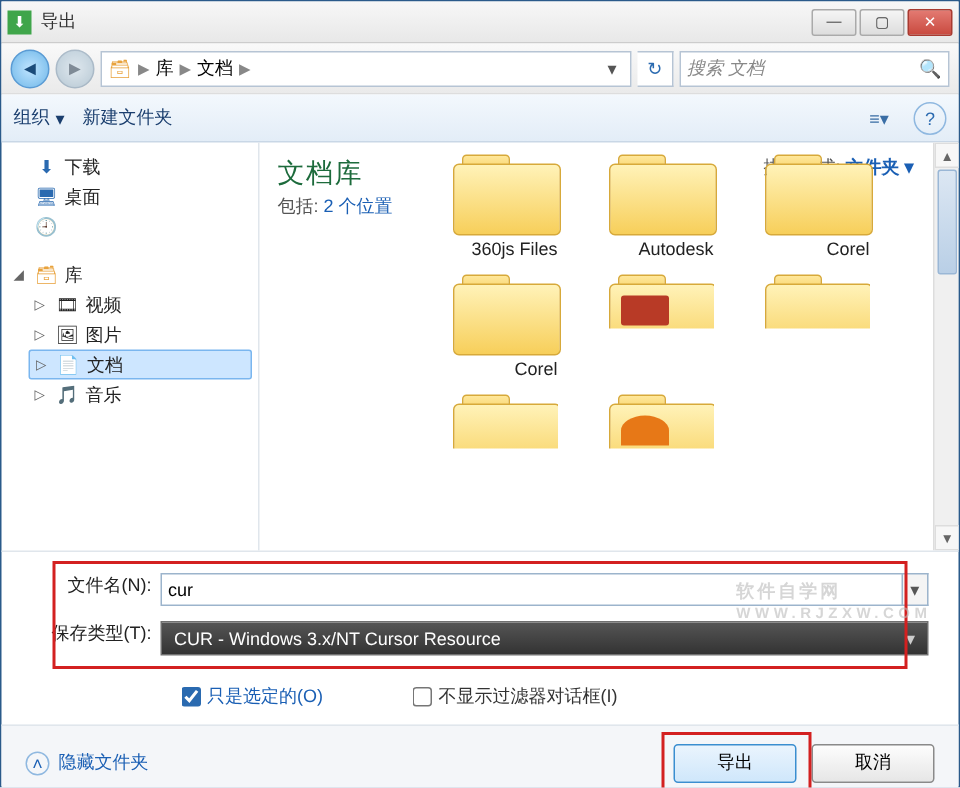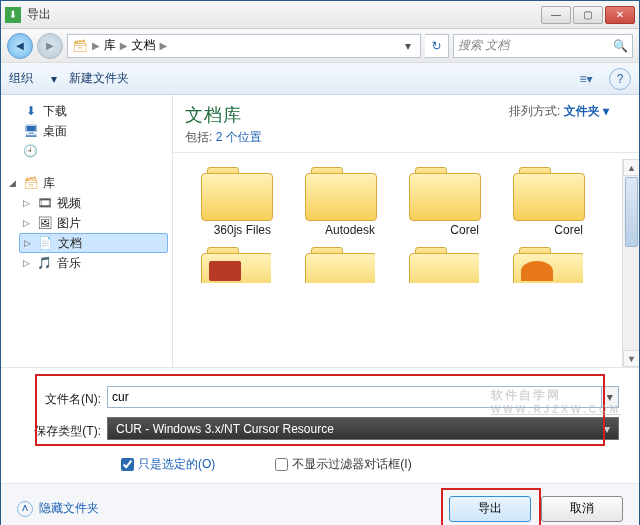--- a/index.html
+++ b/index.html
@@ -13,35 +13,35 @@
 .navrow { height: 34px; background: linear-gradient(#f9f9f9,#eaeaea); display: flex; align-items: center; padding: 0 6px; gap: 4px; border-bottom:1px solid #ddd;}
 .navbtn { width: 26px; height: 26px; border-radius: 50%; background: radial-gradient(#bfe4ff,#6fb7e8); border:1px solid #5a9bd4; display:inline-flex;align-items:center;justify-content:center;color:#1a4b7a;font-size:13px;}
 .navbtn.disabled { filter: grayscale(60%) opacity(.6); }
 .breadcrumb { flex: 1; height: 24px; border: 1px solid #b6c4d4; background: #fff; display: flex; align-items: center; padding: 0 4px; gap: 4px; }
 .breadcrumb .sep { color:#888; font-size:10px; }
 .bc-drop { width:16px; text-align:center; color:#555;}
 .refresh { width:24px;height:24px;border:1px solid #b6c4d4;border-left:none;display:inline-flex;align-items:center;justify-content:center;color:#2a6ab0;background:#fff;}
 .searchbox { width: 180px; height: 24px; border: 1px solid #b6c4d4; background: #fff; display: flex; align-items: center; padding: 0 4px; color:#888; font-style: italic;}
 .searchbox .sicon{margin-left:auto;color:#666;font-style:normal;}
 .toolbar { height: 32px; background: linear-gradient(#f3f8fd,#e3edf7); border-bottom:1px solid #c9d7e6; display:flex; align-items:center; padding:0 8px; gap:12px; color:#1a3e6e;}
-.toolbar .tbtn { display:flex;align-items:center;gap:18px;}
+.toolbar .tbtn { display:flex;align-items:center;gap:4px;}
 .toolbar .spacer{flex:1;}
 .toolbar .ticon{width:22px;height:22px;border:1px solid transparent;display:inline-flex;align-items:center;justify-content:center;color:#3a6ea5;border-radius:2px;}
 .body { display:flex; height: 272px; }
 .sidebar { width: 172px; border-right:1px solid #e0e6ec; padding:6px 4px; overflow:auto;}
 .tree-item { display:flex; align-items:center; height:20px; padding-left:4px; gap:4px; color:#222;}
 .tree-item .exp { width:10px; color:#666; font-size:9px;}
 .tree-item.selected { background:#cde6ff; border:1px solid #7ab6ef; border-radius:2px;}
 .tree-sub{padding-left:14px;}
 .ico{width:16px;height:16px;display:inline-flex;align-items:center;justify-content:center;font-size:12px;}
 .ico.lib{color:#e8a23c;}
 .ico.dl{color:#2a6ab0;}
 .ico.desk{color:#2a6ab0;}
 .ico.loc{color:#888;}
-.content { flex:1; display:flex; flex-direction:column; }
+.content { flex:1; display:flex; }
 .libheader { padding:8px 12px 4px; }
 .libheader .libtitle { font-size:18px; color:#1d6b3c; letter-spacing:1px;}
 .libheader .libsub { color:#555; margin-top:2px;}
 .libheader .libsub a{color:#1a5fb4; text-decoration:none;}
 .sortrow { position:absolute; right:30px; top:102px; color:#555; font-size:12px;}
 .sortrow a{color:#1a5fb4;text-decoration:none;font-weight:bold;}
 .hr { height:1px; background:#e3e8ee; margin:2px 0 6px;}
 .grid { flex:1; overflow:hidden; padding:4px 8px; display:flex; flex-wrap:wrap; gap:6px 14px; align-content:flex-start; position:relative;}
 .gitem { width:90px; display:flex; flex-direction:column; align-items:flex-end; gap:4px;}
 .folder-big { width:70px; height:56px; position:relative;}
@@ -52,38 +52,38 @@
 .folder-partial::before{content:"";position:absolute;left:6px;top:4px;width:30px;height:10px;background:linear-gradient(#ffe79a,#f7d36a);border:1px solid #d7a93a;border-radius:3px 3px 0 0;}
 .folder-partial::after{content:"";position:absolute;left:0;top:10px;width:70px;height:46px;background:linear-gradient(#fff2b8,#f7cf5a);border:1px solid #d7a93a;border-radius:4px;}
 .pp-red{position:absolute;left:8px;top:18px;width:32px;height:20px;background:#b83a26;border-radius:2px;z-index:2;}
 .pp-orange{position:absolute;left:8px;top:18px;width:32px;height:20px;background:#e77817;border-radius:50% 50% 0 0;z-index:2;}
 .vscroll{position:absolute;right:0;top:0;width:17px;height:100%;background:#f0f0f0;border-left:1px solid #ddd;}
 .vscroll .thumb{position:absolute;left:2px;top:18px;width:13px;height:70px;background:linear-gradient(#dce7f3,#b9cfe6);border:1px solid #9ab7d6;border-radius:2px;}
 .vscroll .arr{position:absolute;left:0;width:17px;height:17px;display:flex;align-items:center;justify-content:center;color:#666;font-size:9px;background:#f7f7f7;border:1px solid #ddd;}
 .vscroll .arr.up{top:0;} .vscroll .arr.dn{bottom:0;}
 .form-area { border-top:1px solid #e0e6ec; padding:14px 20px 6px; position:relative;}
 .redbox{position:absolute;border:2px solid #d32020;pointer-events:none;}
-.row{display:flex;align-items:flex-end;height:26px;margin-bottom:6px;}
+.row{display:flex;align-items:flex-start;height:26px;margin-bottom:6px;}
 .row label{width:86px;text-align:right;padding-right:6px;color:#222;}
 .row .field{flex:1;}
 .textfield{width:100%;height:22px;border:1px solid #9cb4cc;padding:0 4px;background:#fff;}
 .combo{width:100%;height:23px;border:1px solid #707070;background:linear-gradient(#555,#333);color:#fff;padding:0 8px;display:flex;align-items:center;}
 .combo .dd{margin-left:auto;color:#ccc;}
 .filedrop{width:18px;height:22px;border:1px solid #9cb4cc;border-left:none;display:flex;align-items:center;justify-content:center;color:#555;background:#f4f4f4;}
 .checks{display:flex;gap:60px;padding:10px 0 4px 100px;}
 .chk{display:flex;align-items:center;gap:4px;color:#1a5fb4;justify-content:flex-end;}
 .chk input{accent-color:#2a6ab0;}
 .chk.gray{color:#333;}
 .footer{border-top:1px solid #e0e6ec;height:50px;display:flex;align-items:center;padding:0 16px;gap:10px;background:#f4f6f9;}
 .footer .left{display:flex;align-items:center;gap:6px;color:#1a5fb4;}
 .footer .spacer{flex:1;}
 .btn{min-width:82px;height:26px;border:1px solid #8a8a8a;background:linear-gradient(#fdfdfd,#e6e6e6);border-radius:3px;padding:0 14px;}
 .btn.primary{border:1px solid #3a8ed0;background:linear-gradient(#eaf4fd,#cfe7fb);}
 .watermark{position:absolute;right:18px;top:380px;color:#bbb;font-size:20px;letter-spacing:2px;pointer-events:none;opacity:.6;font-weight:bold;}
-.watermark small{display:block;font-size:10px;letter-spacing:3px;text-align:center;text-decoration:underline;}
+.watermark small{display:block;font-size:10px;letter-spacing:3px;text-align:center;}
 </style>
 </head>
 <body>
 
 <div class="window">
 
   <div class="titlebar">
     <span class="appicon">⬇</span>
     <span class="title">导出</span>
     <span class="winbtn">—</span>

